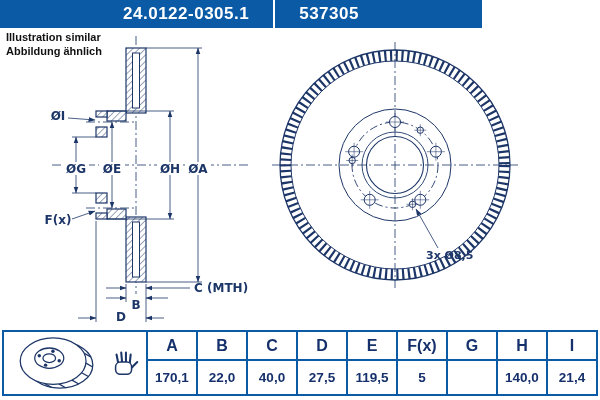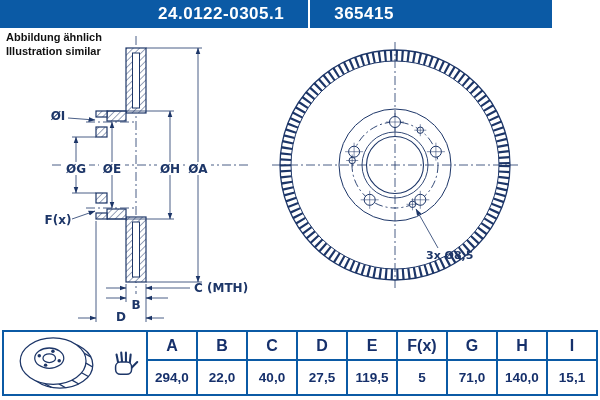--- a/index.html
+++ b/index.html
@@ -1,19 +1,19 @@
 <!DOCTYPE html>
 <html><head>
 <meta charset="utf-8">
 <style>
   html,body{margin:0;padding:0;background:#fff;}
   .page{position:relative;width:600px;height:400px;background:#fff;overflow:hidden;
         font-family:"Liberation Sans",sans-serif;}
   
-  .titlebar{position:absolute;top:0;left:0;width:552px;height:28px;background:#0b5aa5;
+  .titlebar{position:absolute;top:0;left:0;width:482px;height:28px;background:#0b5aa5;
             display:flex;align-items:stretch;justify-content:center;}
   .title-group{display:flex;align-items:stretch;}
   .title-group .num{color:#fff;font-weight:bold;font-size:17px;letter-spacing:.5px;
                     display:flex;align-items:center;}
   .title-divider{width:2px;background:#fff;margin:0 24px;}
   
   .note{position:absolute;top:31px;left:6px;font-size:11px;font-weight:bold;color:#111;
         line-height:1.25;}
   
   .drawing{position:absolute;top:28px;left:0;width:600px;height:302px;}
@@ -32,27 +32,27 @@
 </style>
 </head>
 <body>
 
 <div class="page">
 
   <div class="titlebar">
     <div class="title-group">
       <span class="num">24.0122-0305.1</span>
       <span class="title-divider"></span>
-      <span class="num">365415</span>
+      <span class="num">537305</span>
     </div>
   </div>
 
   <div class="note">
+    <div>Illustration similar</div>
     <div>Abbildung ähnlich</div>
-    <div>Illustration similar</div>
   </div>
 
   <svg class="drawing" viewBox="0 0 600 302" xmlns="http://www.w3.org/2000/svg">
     <defs>
       <marker id="arr" viewBox="0 0 10 10" refX="9" refY="5" markerWidth="9" markerHeight="9" orient="auto-start-reverse">
         <path d="M0,1.6 L9.5,5 L0,8.4 z" fill="#1d3668"></path>
       </marker>
       <pattern id="hatch" width="4.5" height="4.5" patternUnits="userSpaceOnUse" patternTransform="rotate(45)">
         <rect width="4.5" height="4.5" fill="#ffffff"></rect>
         <line x1="0" y1="0" x2="0" y2="4.5" stroke="#1d3668" stroke-width="0.9"></line>
@@ -224,21 +224,21 @@
           <line x1="18" y1="15" x2="18" y2="4"></line>
           <line x1="22" y1="16" x2="23" y2="6"></line>
           <line x1="24" y1="20" x2="30" y2="14"></line>
         </g>
         <rect x="7" y="14" width="17" height="13" rx="5" fill="#ffffff" stroke="#1d3668" stroke-width="1.6"></rect>
       </svg>
     </div>
 
     <div class="col">
       <div class="th">A</div>
-      <div class="td">294,0</div>
+      <div class="td">170,1</div>
     </div>
     <div class="col">
       <div class="th">B</div>
       <div class="td">22,0</div>
     </div>
     <div class="col">
       <div class="th">C</div>
       <div class="td">40,0</div>
     </div>
     <div class="col">
@@ -248,25 +248,24 @@
     <div class="col">
       <div class="th">E</div>
       <div class="td">119,5</div>
     </div>
     <div class="col">
       <div class="th">F(x)</div>
       <div class="td">5</div>
     </div>
     <div class="col">
       <div class="th">G</div>
-      <div class="td">71,0</div>
     </div>
     <div class="col">
       <div class="th">H</div>
       <div class="td">140,0</div>
     </div>
     <div class="col">
       <div class="th">I</div>
-      <div class="td">15,1</div>
+      <div class="td">21,4</div>
     </div>
   </div>
 
 </div>
 
 </body></html>

